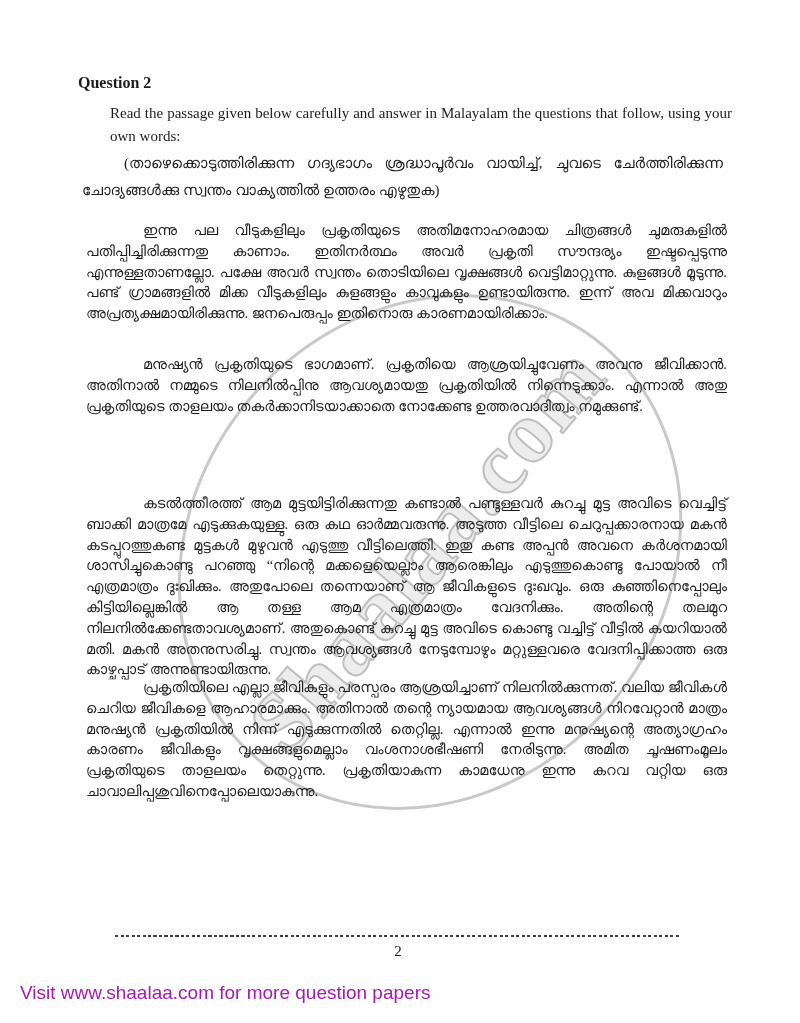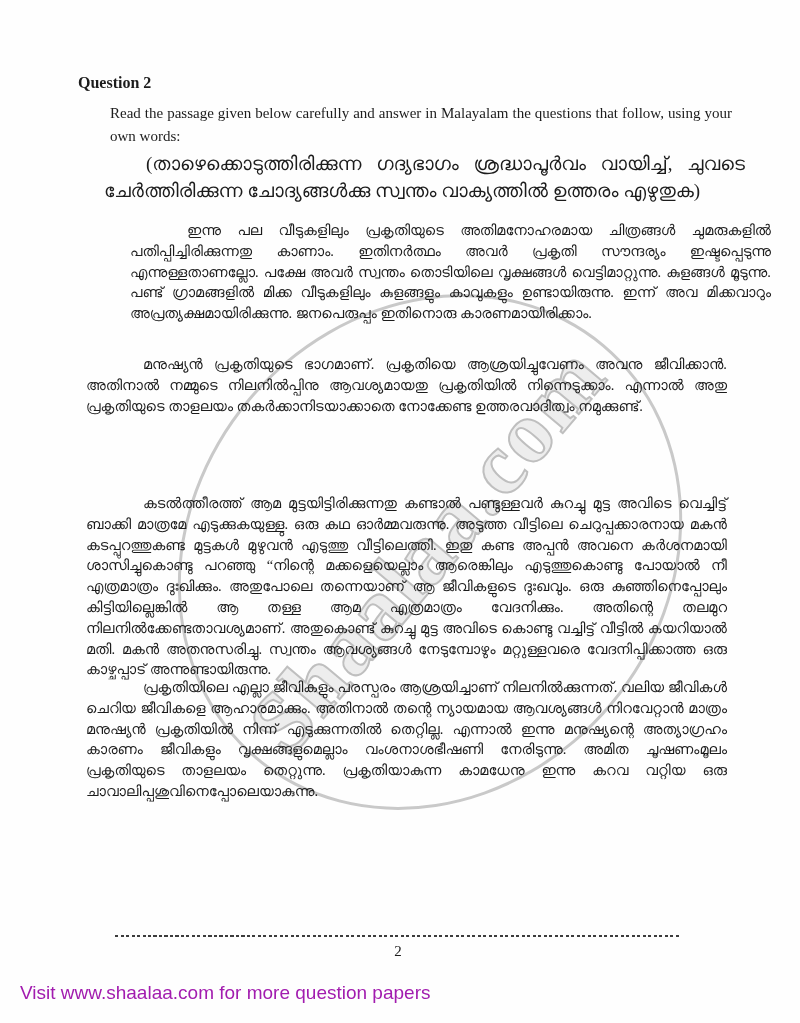--- a/index.html
+++ b/index.html
@@ -30,28 +30,28 @@
   
   .q-label {
     position:absolute; left:78px; top:74px; z-index:1;
     font-size:16px; font-weight:bold;
   }
   .instr-en {
     position:absolute; left:110px; top:102px; width:622px; z-index:1;
     font-size:15px; line-height:23px; text-align:justify;
   }
   .instr-ml {
-    position:absolute; left:104px; top:150px; width:641px; z-index:1;
-    font-size:19px; line-height:27px; text-align:justify; text-indent:42px;
+    position:absolute; left:82px; top:150px; width:641px; z-index:1;
+    font-size:15px; line-height:27px; text-align:justify; text-indent:42px;
   }
   .para {
     position:absolute; left:86px; width:641px; z-index:1;
     font-size:14.5px; line-height:20.8px; text-align:justify; text-indent:57px;
   }
-  .p1 { top:220px;margin-left:44px; }
+  .p1 { top:220px; }
   .p2 { top:354px; }
   .p3 { top:461px;margin-top:32px; }
   .p4 { top:677px; }
   
   .sep {
     position:absolute; left:115px; top:935px; width:566px; height:2px; z-index:1;
     background-image:repeating-linear-gradient(90deg,#3c3c3c 0 3px,transparent 3px 5.5px);
   }
   .pg-num {
     position:absolute; left:115px; top:943px; width:566px; z-index:1;

